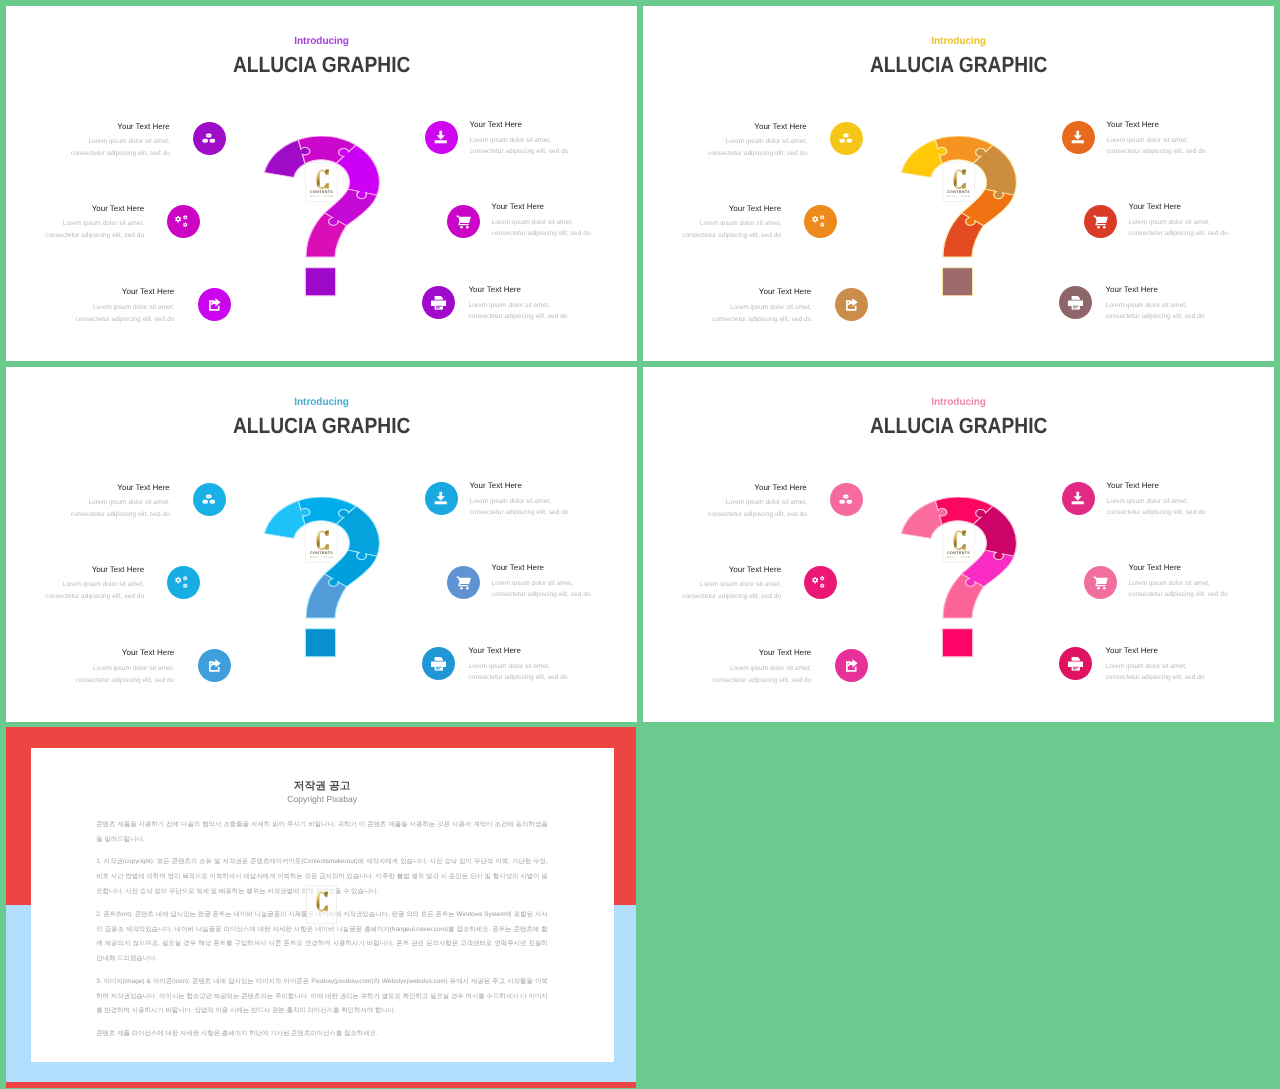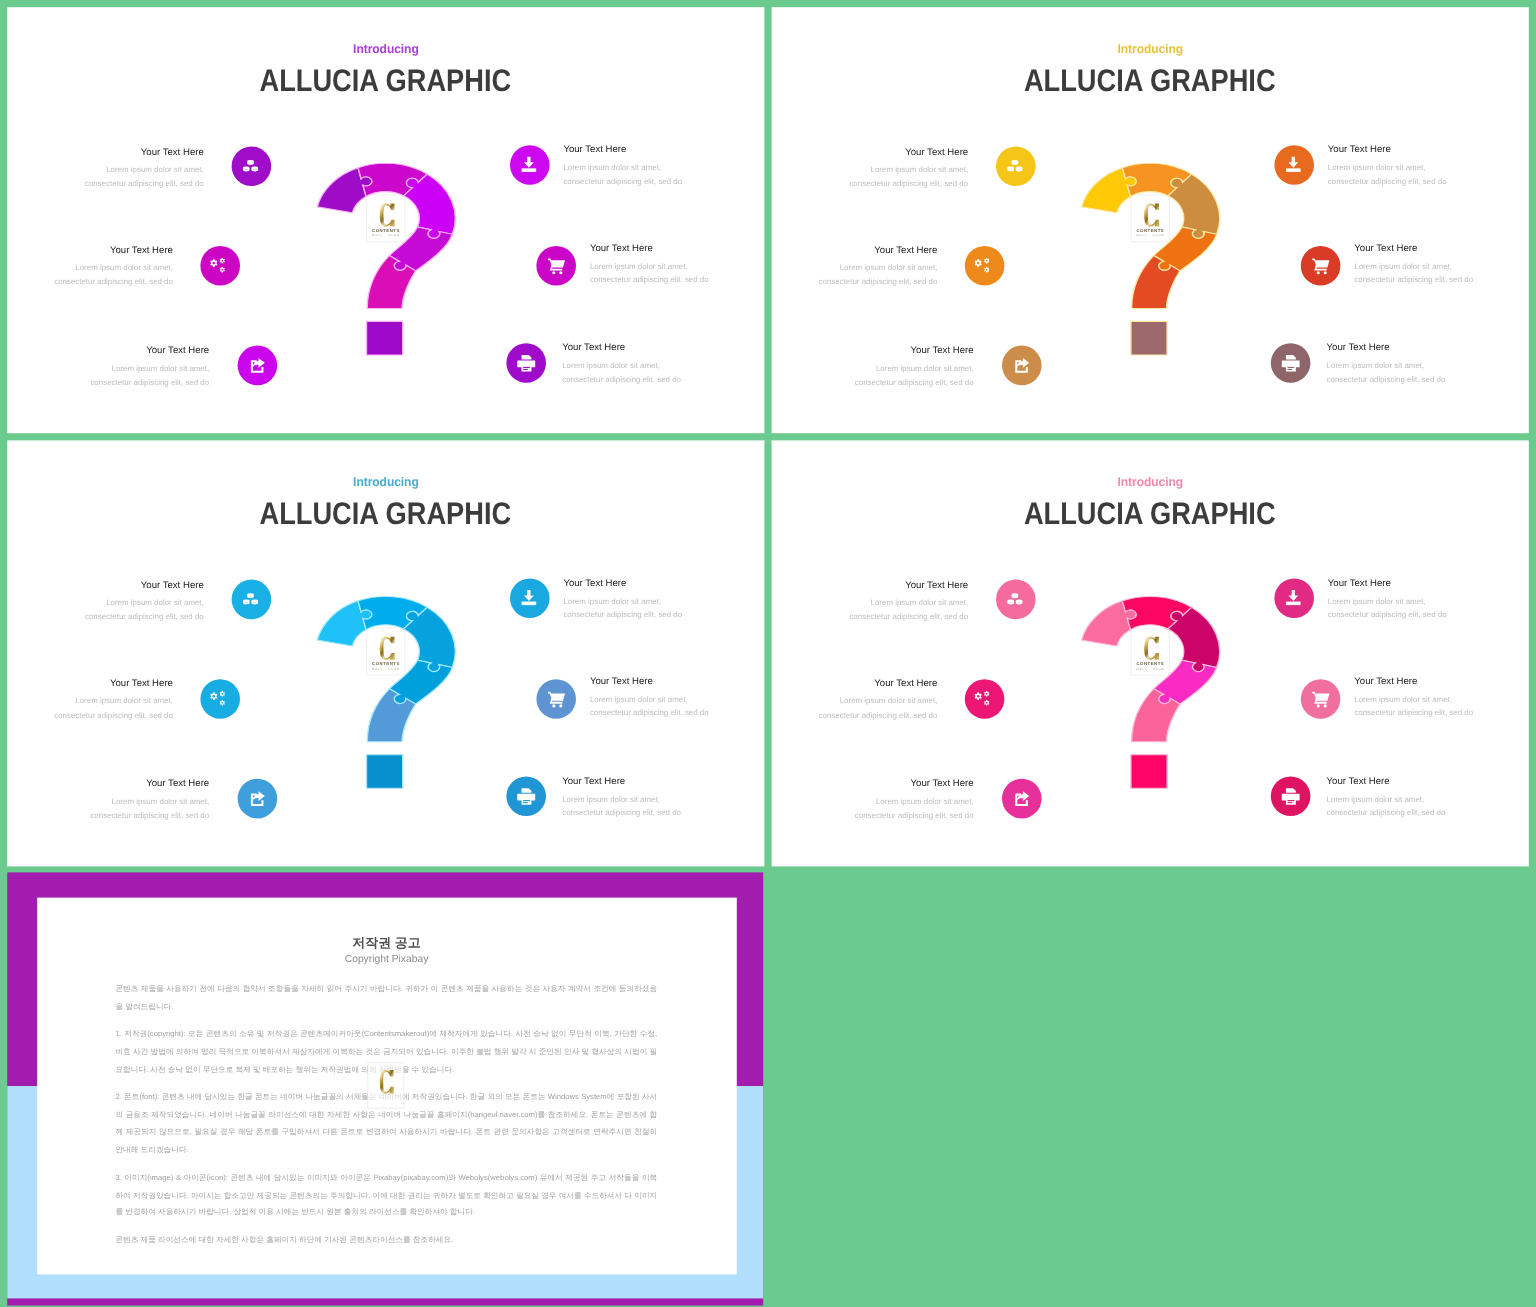--- a/index.html
+++ b/index.html
@@ -8,41 +8,41 @@
   .page{position:relative;width:1280px;height:1089px;}
   .slide{position:absolute;background:#fff;overflow:hidden;}
   .s1{left:6px;top:6px;width:631px;height:355px;}
   .s2{left:643px;top:6px;width:631px;height:355px;}
   .s3{left:6px;top:367px;width:631px;height:355px;}
   .s4{left:643px;top:367px;width:631px;height:355px;}
   .intro{position:absolute;left:0;width:100%;top:28.8px;text-align:center;
          font-size:10.5px;font-weight:700;letter-spacing:-.05px;line-height:1.2;}
   .intro span{display:inline-block;transform:scaleX(.956);}
   .title{position:absolute;left:0;width:100%;top:45.5px;text-align:center;
-         font-size:26px;font-weight:700;color:#3c3c3c;line-height:1.18;}
+         font-size:22px;font-weight:700;color:#3c3c3c;line-height:1.18;}
   .title span{display:inline-block;transform:scaleX(.873);}
   .qmwrap{position:absolute;left:257px;top:130px;width:118px;height:161px;pointer-events:none;}
   .wm{position:absolute;left:299.4px;top:155.5px;width:32.4px;height:40.6px;
       background:rgba(255,255,255,.72);border:1px solid rgba(0,0,0,.05);
       box-sizing:border-box;}
   .wm .c{position:absolute;left:9.6px;top:6.5px;width:13.1px;height:20.3px;}
   .wm .c svg{display:block;width:13.1px;height:20.3px;}
   .wm .nm{position:absolute;left:0;width:100%;top:28.2px;text-align:center;
           font-size:3.6px;font-weight:700;letter-spacing:.42px;color:#6e6142;line-height:1;}
   .wm .sb{position:absolute;left:0;width:100%;top:33.8px;text-align:center;
           font-size:2.5px;letter-spacing:.75px;color:#b3a585;line-height:1;}
   .item{position:absolute;}
   .item .hd{font-size:8px;font-weight:400;color:#1b1b1b;line-height:1.1;}
   .item .bd{font-size:6.6px;color:#bdbdbd;line-height:1.78;margin-top:5px;white-space:pre-line;}
   .item.left{text-align:right;}
   .item.right{text-align:left;}
   .icon{position:absolute;width:33px;height:33px;border-radius:50%;
         display:flex;align-items:center;justify-content:center;}
   .icon svg{width:15.5px;height:15.5px;display:block;}
-  .cp{position:absolute;left:6px;top:727px;width:630px;height:361px;background:#a21caf;}
+  .cp{position:absolute;left:6px;top:727px;width:630px;height:361px;background:#ef4444;}
   .cpl{position:absolute;left:0;top:178px;width:630px;height:177px;background:#b0defc;}
   .cpw{position:absolute;left:24.7px;top:20.6px;width:582.9px;height:314.7px;background:#fff;}
   .cpt{position:absolute;left:0;width:100%;top:33.4px;text-align:center;
        font-size:10.8px;font-weight:700;color:#4f4f4f;line-height:1;}
   .cpe{position:absolute;left:0;width:100%;top:47.5px;text-align:center;
        font-size:8.6px;color:#8b8b8b;line-height:1;}
   .cpbody{position:absolute;left:65.5px;top:62.2px;width:451.5px;}
   .cpp{font-size:6.4px;color:#a0a0a0;line-height:14.75px;margin:0;padding-top:8.1px;text-align:justify;}
   .cpwm{position:absolute;left:274.9px;top:137.5px;width:31.6px;height:39.4px;
         background:rgba(255,255,255,.55);border:1px solid rgba(0,0,0,.06);box-sizing:border-box;}

